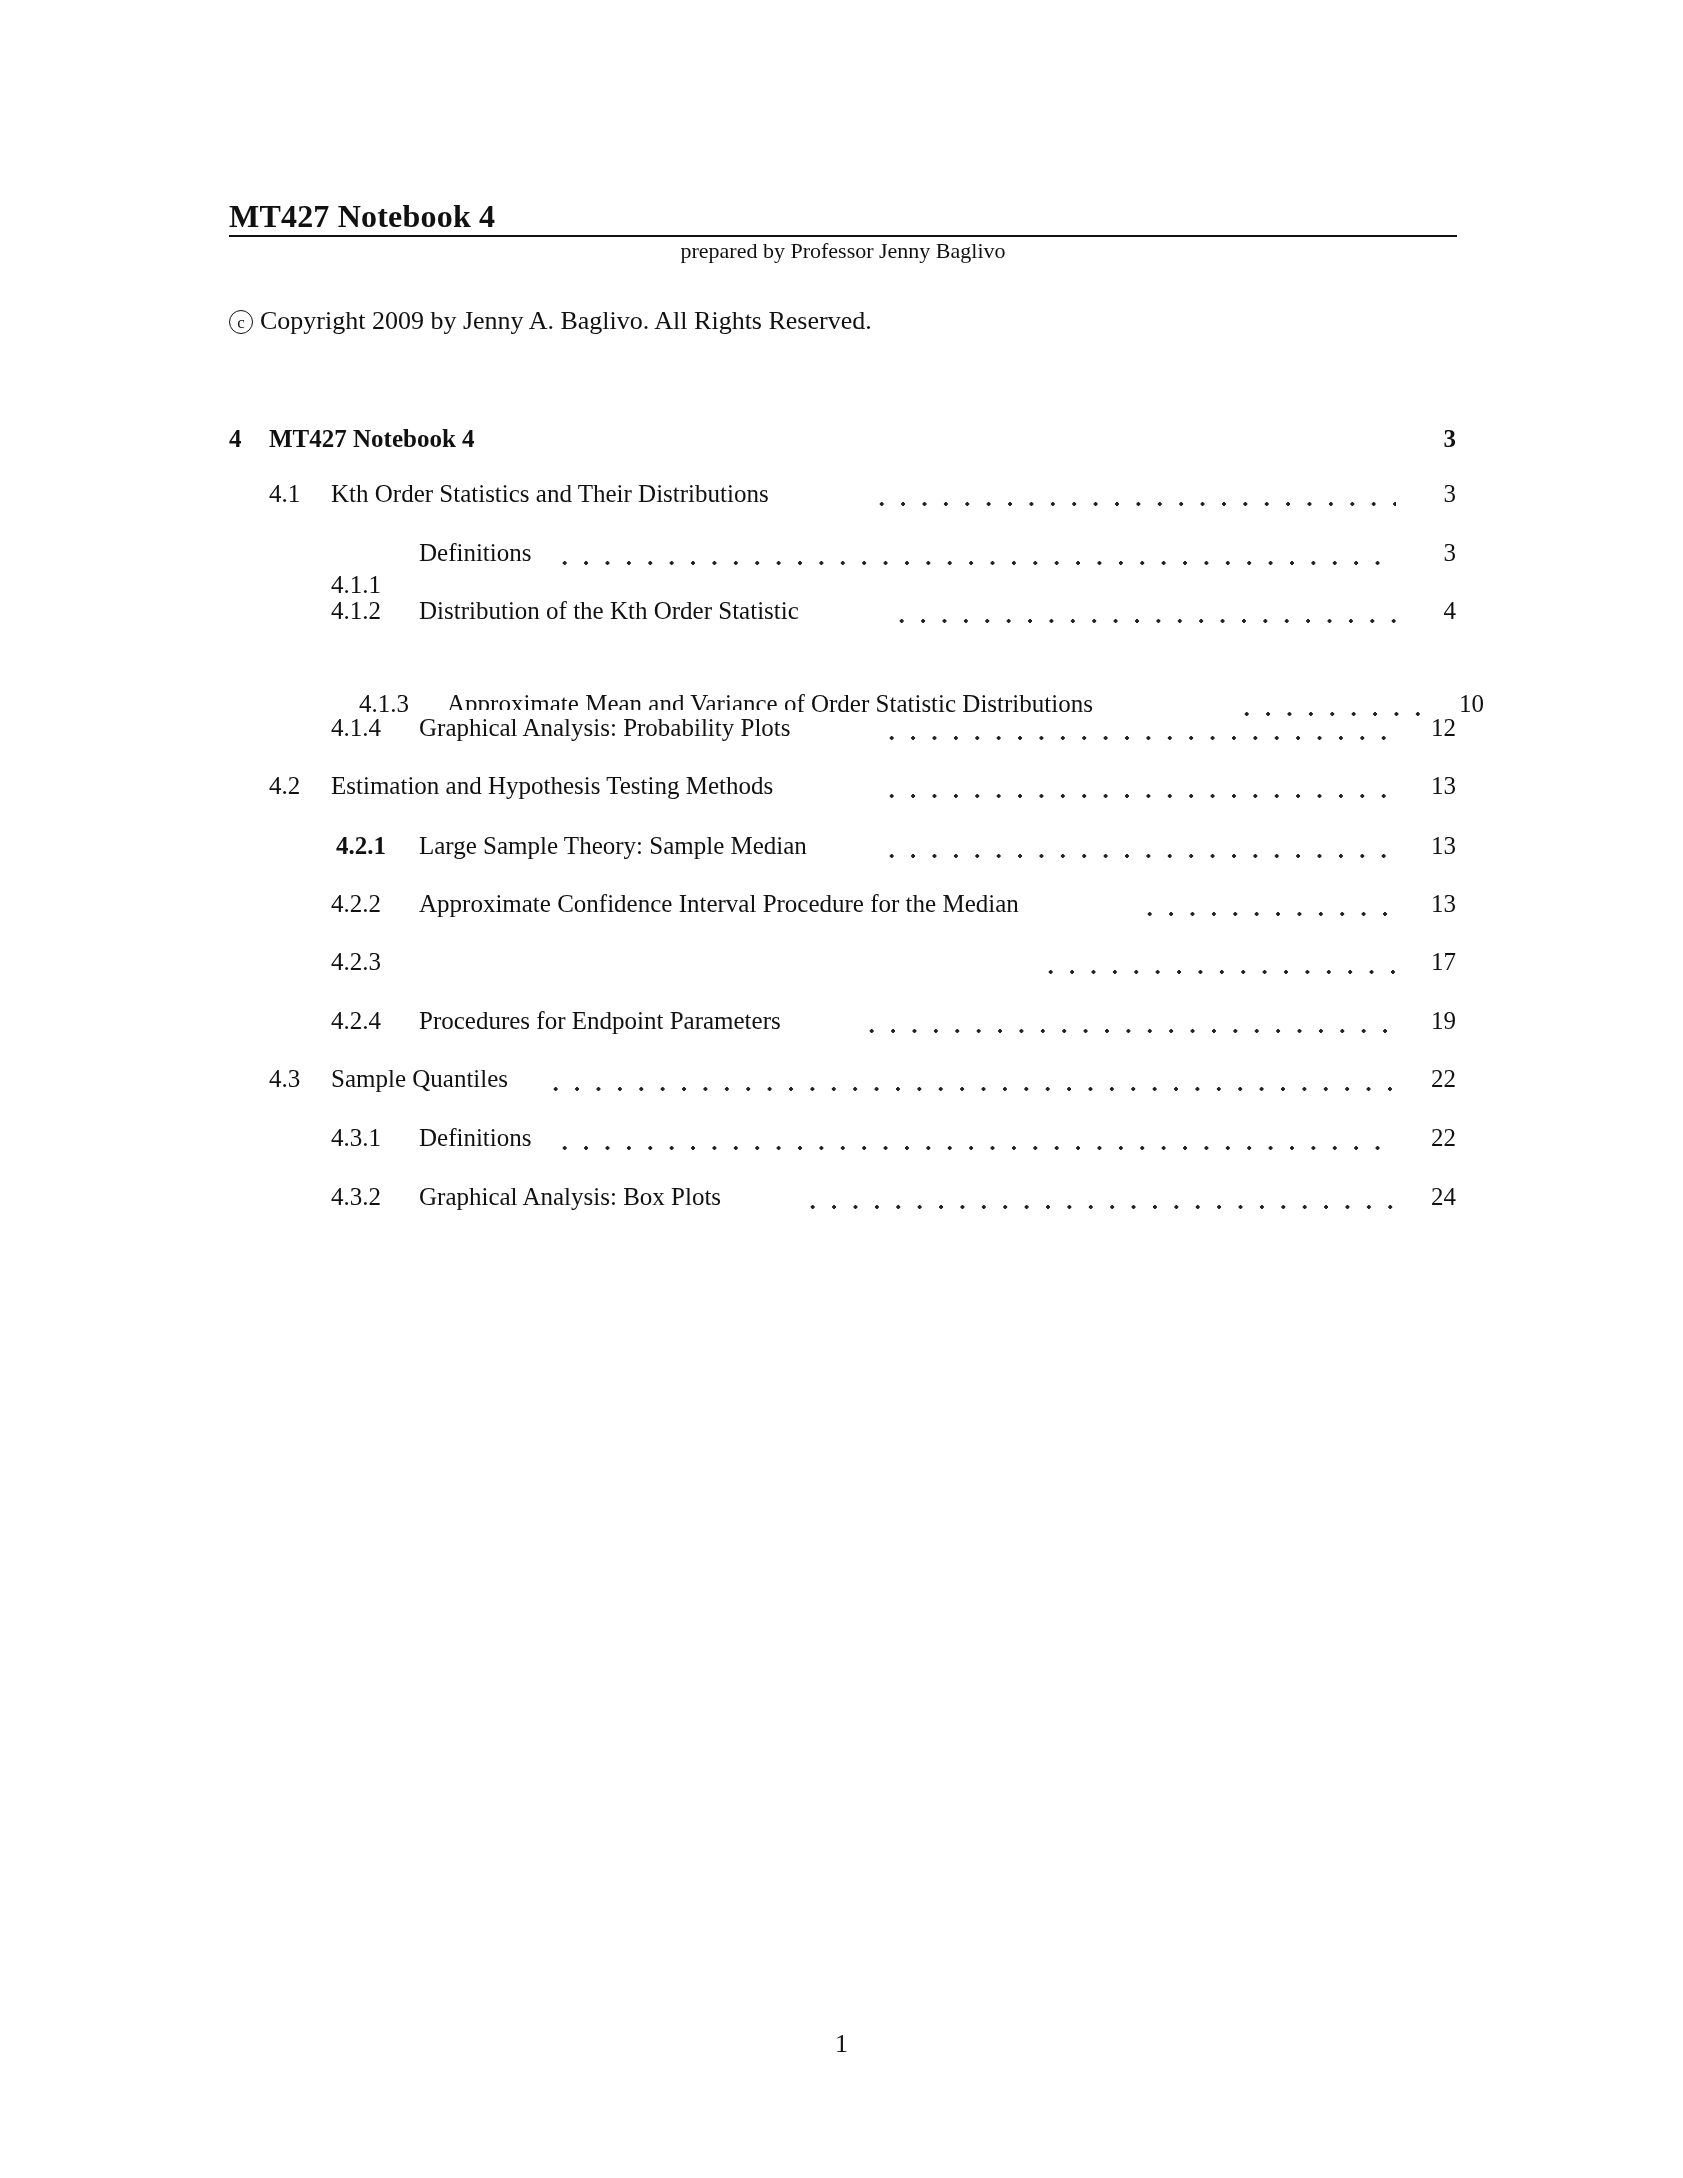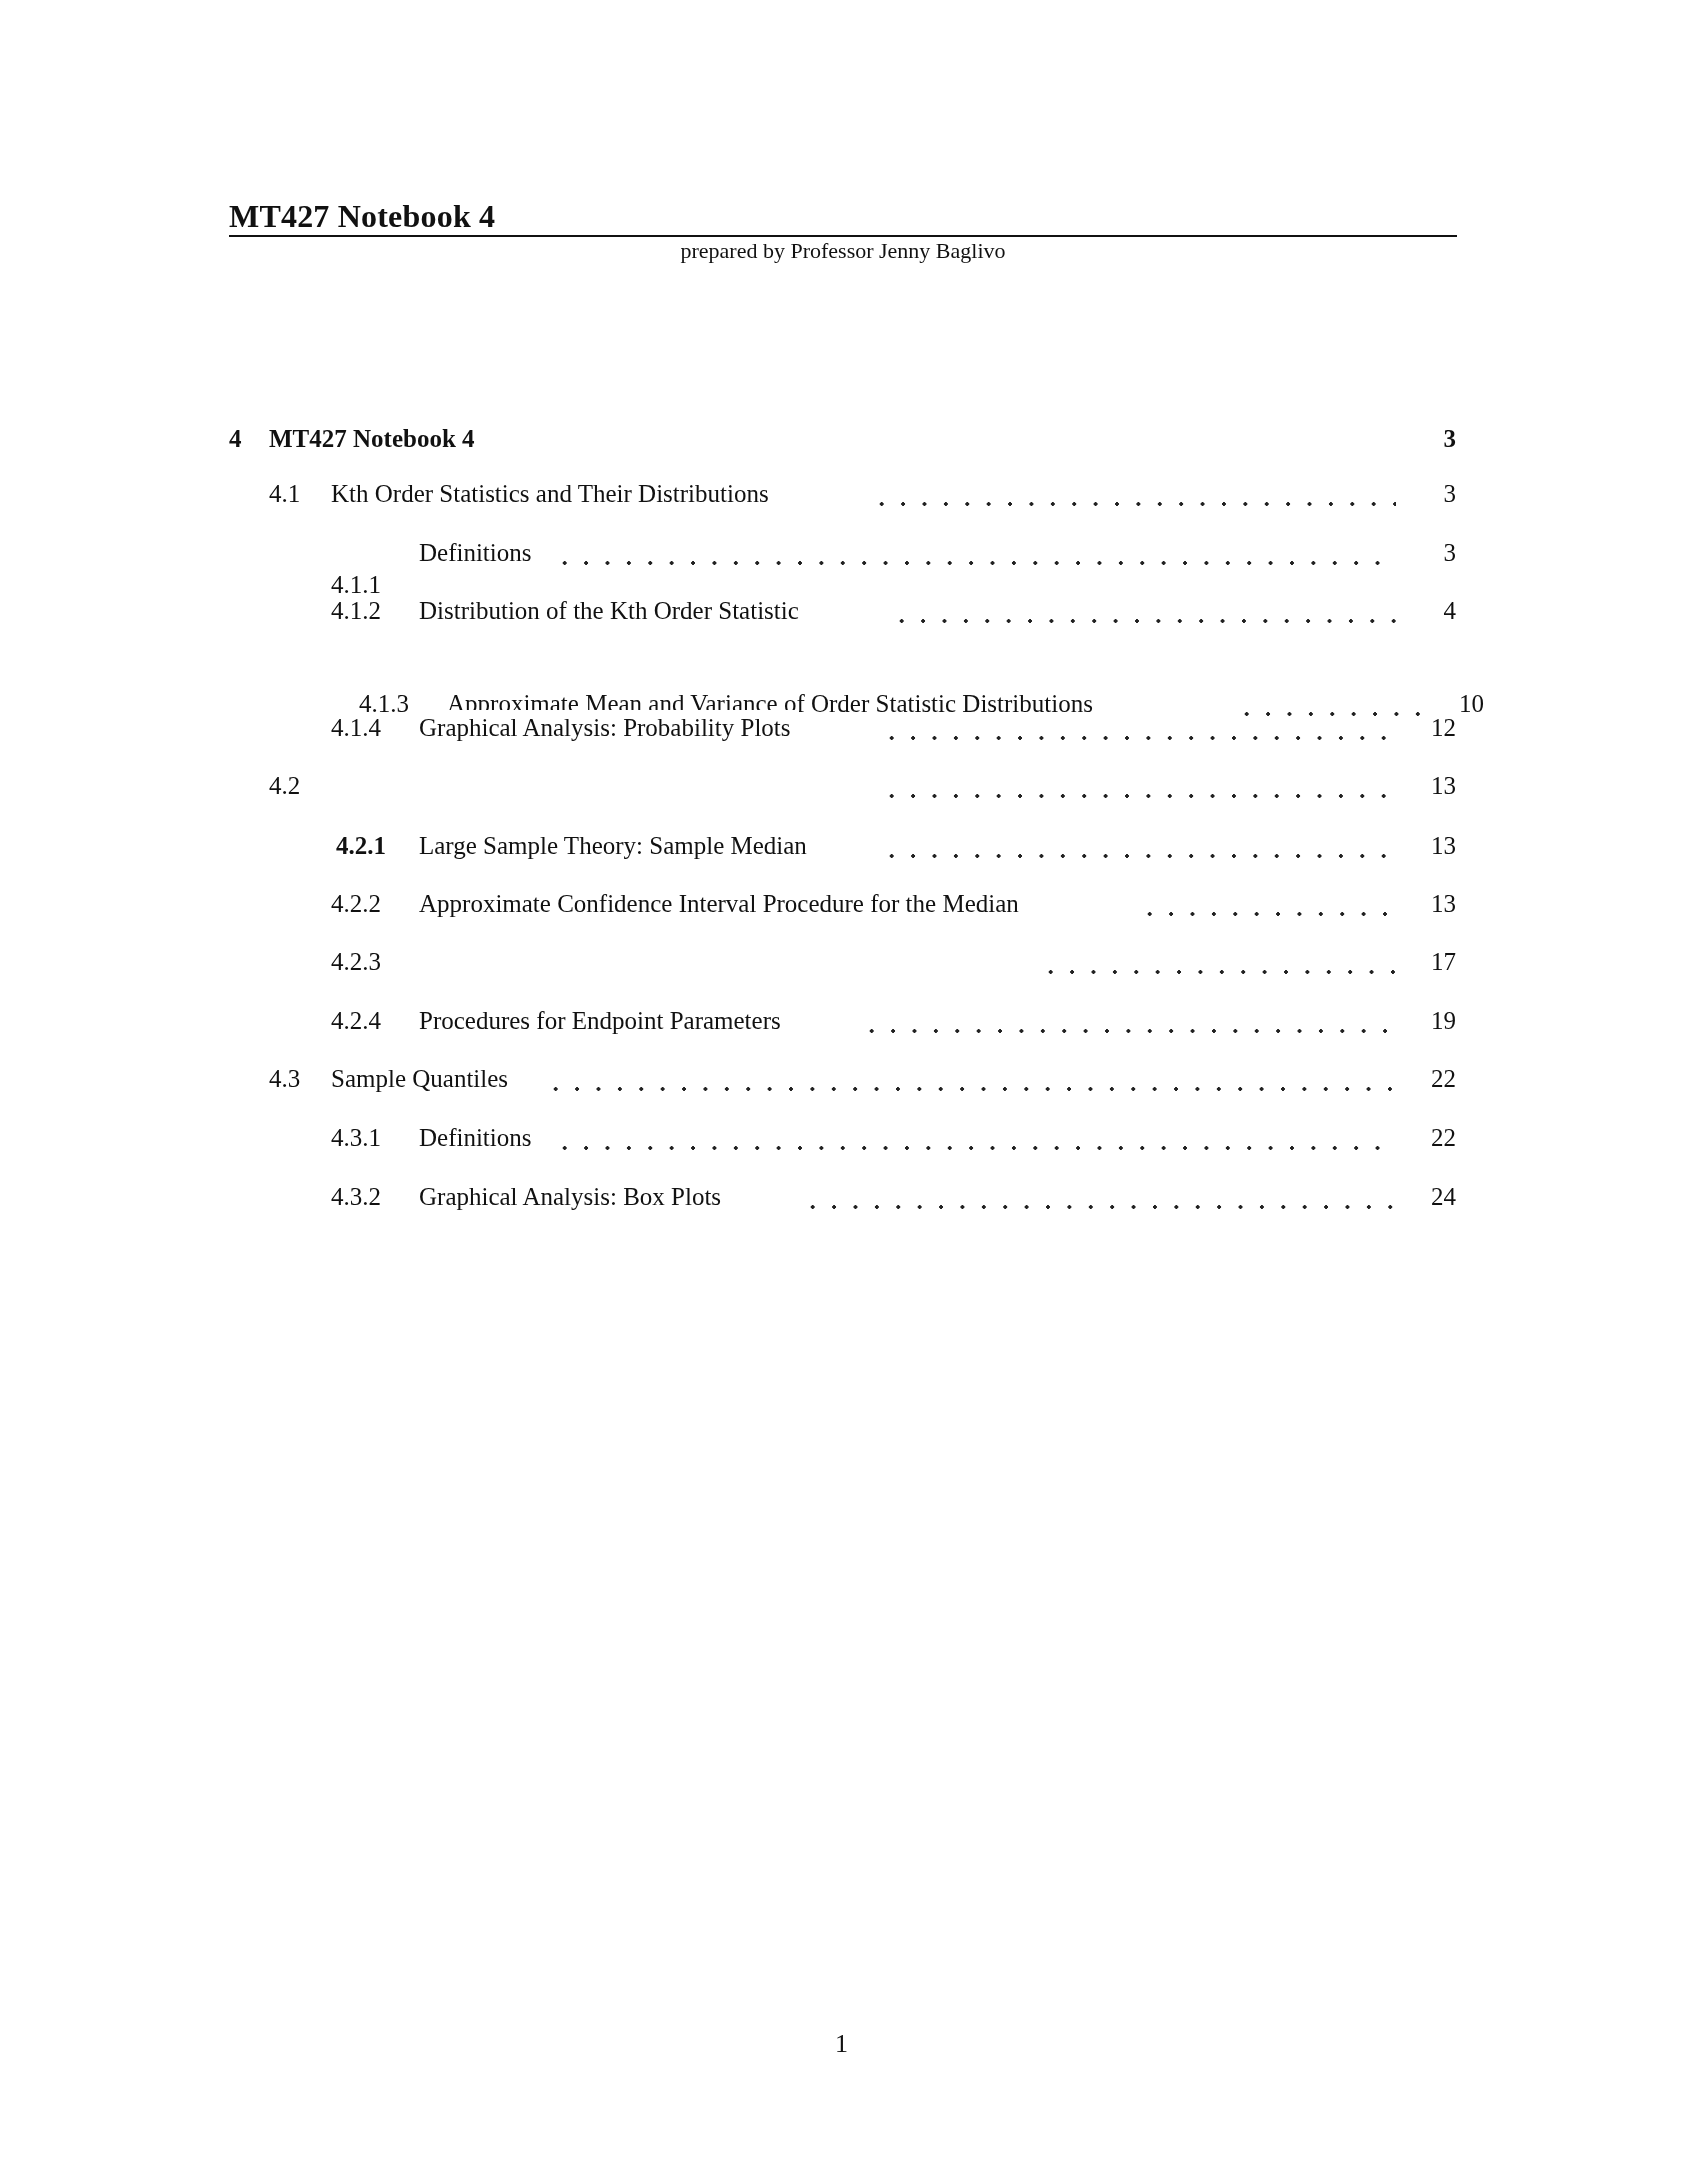--- a/index.html
+++ b/index.html
@@ -122,20 +122,23 @@
 <body>
 
 <div class="page">
 
   <div class="header">
     <div class="doc-title">MT427 Notebook 4</div>
     <div class="title-rule"></div>
     <div class="doc-subtitle">prepared by Professor Jenny Baglivo</div>
   </div>
 
+  <div class="copyright">
+    <span class="copyright-symbol">c</span><span>Copyright 2009 by Jenny A. Baglivo. All Rights Reserved.</span>
+  </div>
 
   <div class="toc">
 
     <div class="toc-row lvl-0" style="top:421px;">
       <span class="toc-num" style="left:229px;">4</span>
       <span class="toc-title" style="left:269px;">MT427 Notebook 4</span>
       <span class="toc-page">3</span>
     </div>
 
     <div class="toc-row" style="top:476px;">
@@ -169,20 +172,21 @@
     <div class="toc-row" style="top:710px;">
       <span class="toc-num" style="left:331px;">4.1.4</span>
       <span class="toc-dots" style="left:881px; width:515px;"></span>
       <span class="toc-title" style="left:419px;">Graphical Analysis: Probability Plots</span>
       <span class="toc-page">12</span>
     </div>
 
     <div class="toc-row" style="top:768px;">
       <span class="toc-num" style="left:269px;">4.2</span>
       <span class="toc-dots" style="left:881px; width:515px;"></span>
+      <span class="toc-title" style="left:331px;">Estimation and Hypothesis Testing Methods</span>
       <span class="toc-page">13</span>
     </div>
 
     <div class="toc-row" style="top:828px;">
       <span class="toc-num" style="left:336px;font-weight:bold;">4.2.1</span>
       <span class="toc-dots" style="left:881px; width:515px;"></span>
       <span class="toc-title" style="left:419px;">Large Sample Theory: Sample Median</span>
       <span class="toc-page">13</span>
     </div>
 

